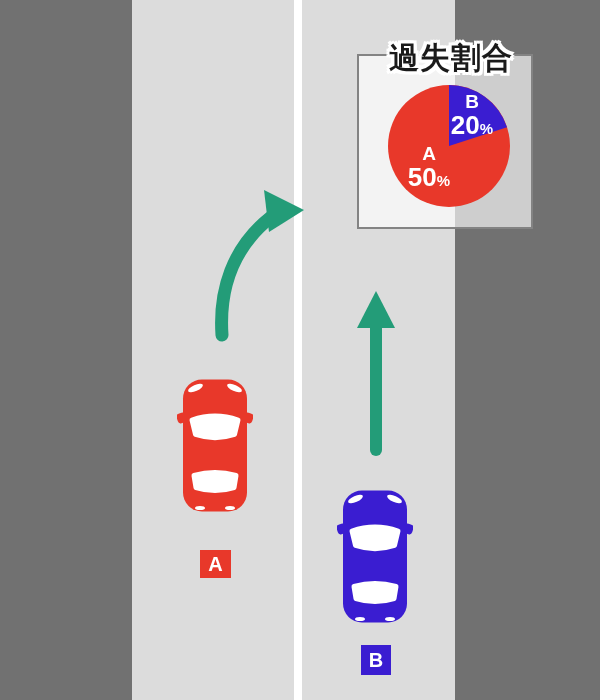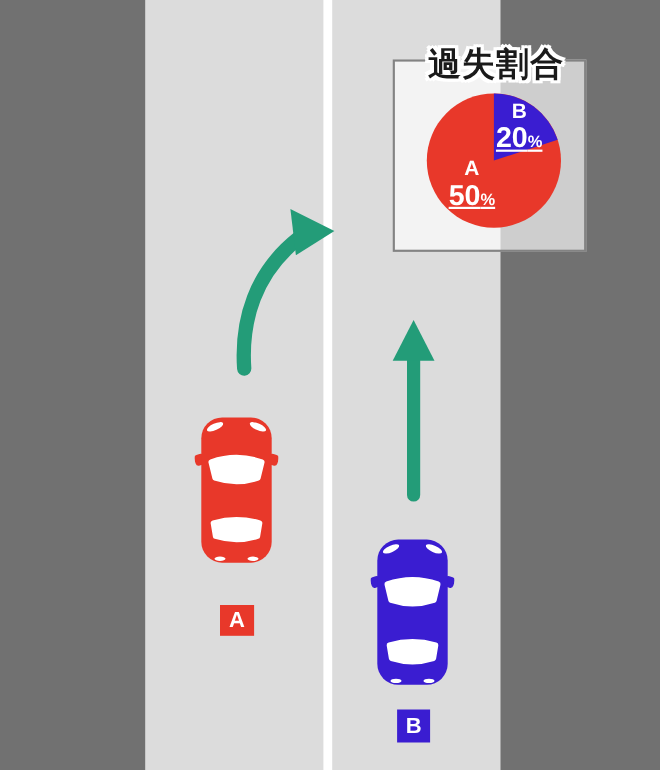--- a/index.html
+++ b/index.html
@@ -38,21 +38,21 @@
       -3px -3px 0 #fff, 3px -3px 0 #fff, -3px 3px 0 #fff, 3px 3px 0 #fff,
       -3px 0 0 #fff, 3px 0 0 #fff, 0 -3px 0 #fff, 0 3px 0 #fff,
       -2px -2px 0 #fff, 2px -2px 0 #fff, -2px 2px 0 #fff, 2px 2px 0 #fff;
   }
   .pie{position:absolute;left:28px;top:28px;width:124px;height:124px;display:block;}
   .slice-label{
     position:absolute;transform:translateX(-50%);
     color:#ffffff;font-weight:700;text-align:center;white-space:nowrap;
   }
   .slice-label .sl-name{font-size:19px;line-height:20px;}
-  .slice-label .sl-val{font-size:26px;line-height:27px;text-decoration:underline;}
+  .slice-label .sl-val{font-size:26px;line-height:27px;}
   .slice-label .pct{font-size:15px;}
   .slice-label-b{left:113px;top:36px;}
   .slice-label-a{left:70px;top:88px;}
 </style>
 </head>
 <body>
 
 <div class="stage">
 
   <div class="road"></div>

